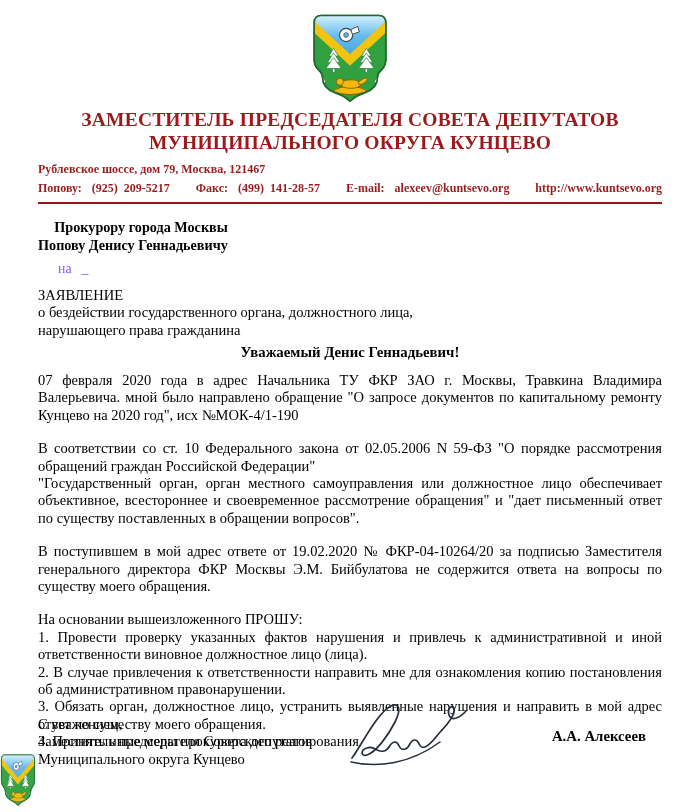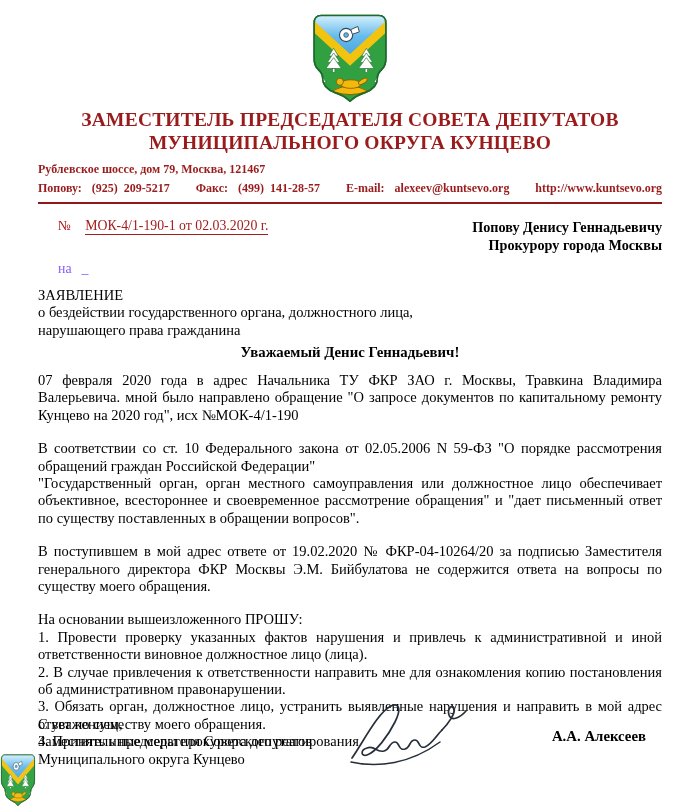--- a/index.html
+++ b/index.html
@@ -120,26 +120,23 @@
   <div class="lh-address">Рублевское шоссе, дом 79, Москва, 121467</div>
   <div class="lh-contacts">
     <span class="seg"><span class="lbl">Попову:</span><span>(925)  209-5217</span></span>
     <span class="seg"><span class="lbl">Факс:</span><span>(499)  141-28-57</span></span>
     <span class="seg"><span class="lbl">E-mail:</span><span>alexeev@kuntsevo.org</span></span>
     <span>http://www.kuntsevo.org</span>
   </div>
   <hr class="rule">
 
   <div class="ref-row">
-    <div class="ref-left">
-      <span class="ref-no-sign">№</span><span class="ref-number">МОК-4/1-190-1 от 02.03.2020 г.</span>
-    </div>
     <div class="addressee">
+      <div>Прокурору города Москвы</div>
       <div>Попову Денису Геннадьевичу</div>
-      <div>Прокурору города Москвы</div>
     </div>
   </div>
   <div class="reply-line">
     <span>на</span><span class="dash">_</span>
   </div>
 
   <div class="subject">
     <div>ЗАЯВЛЕНИЕ</div>
     <div>о бездействии государственного органа, должностного лица,</div>
     <div>нарушающего права гражданина</div>

